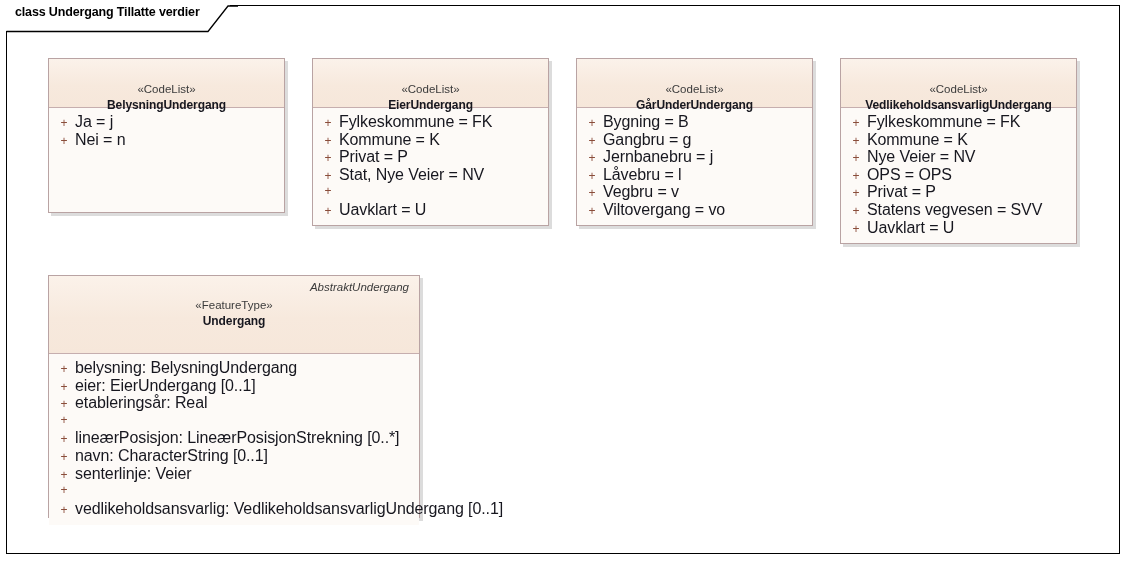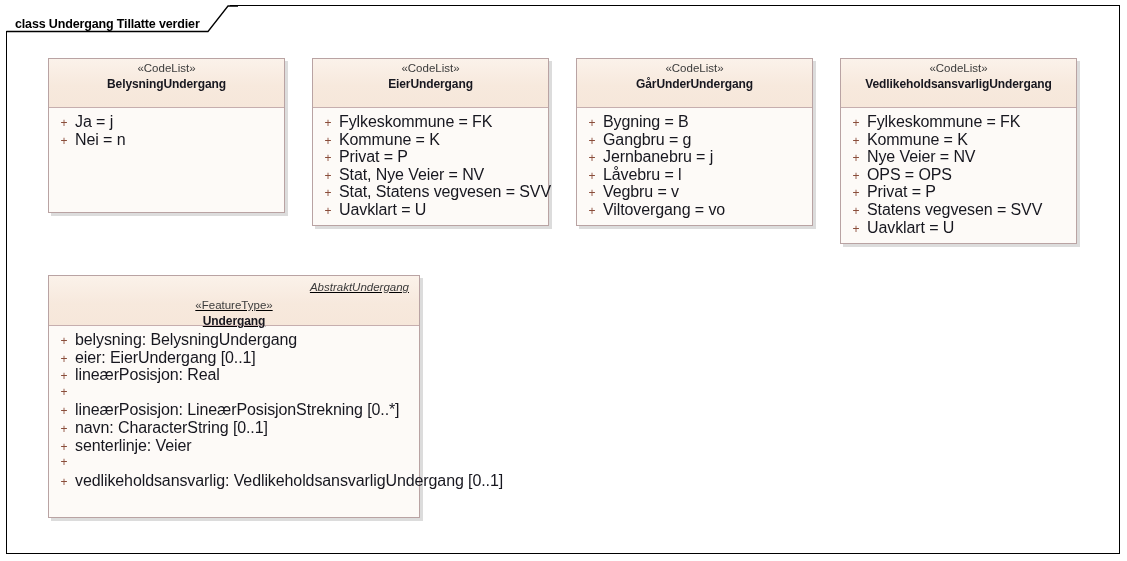--- a/index.html
+++ b/index.html
@@ -28,21 +28,21 @@
   }
 
   
   #frame-tab {
     position: absolute;
     left: 6px;
     top: 5px;
     height: 26px;
     padding: 0 30px 0 9px;
     display: flex;
-    align-items: flex-end;
+    align-items: flex-start;
     background: #ffffff;
     box-sizing: border-box;
     z-index: 4;
   }
   #frame-tab .tab-label {
     font-size: 12.5px;
     font-weight: bold;
     color: #000000;
     white-space: nowrap;
     letter-spacing: -0.15px;
@@ -63,21 +63,21 @@
     position: absolute;
     box-sizing: border-box;
     border: 1px solid #b9a3a3;
     background: #fdfaf7;
     box-shadow: 3px 3px 0 0 #dcdcdc;
   }
   .uml-header {
     box-sizing: border-box;
     border-bottom: 1px solid #c6aeae;
     background: linear-gradient(to bottom, #fbf2ea 0%, #f7e9dd 55%, #f6e7da 100%);
-    padding: 1px 8px 8px 8px;
+    padding: 22px 8px 8px 8px;
     text-align: center;
   }
   .uml-header.with-tag {
     padding-top: 4px;
   }
   .qualifier {
     font-size: 11.5px;
     font-style: italic;
     color: #3b3b3b;
     text-align: right;
@@ -172,21 +172,20 @@
         <div class="attr-row">
           <span class="attr-vis">+</span>
           <span class="attr-text">Privat = P</span>
         </div>
         <div class="attr-row">
           <span class="attr-vis">+</span>
           <span class="attr-text">Stat, Nye Veier = NV</span>
         </div>
         <div class="attr-row">
           <span class="attr-vis">+</span>
-          <span class="attr-text">Stat, Statens vegvesen = SVV</span>
         </div>
         <div class="attr-row">
           <span class="attr-vis">+</span>
           <span class="attr-text">Uavklart = U</span>
         </div>
       </div>
     </div>
     <div class="uml-class" style="left: 576px; top: 58px; width: 237px; height: 168px;">
       <div class="uml-header" style="height: 49px;">
         <div class="stereotype">«CodeList»</div>
@@ -249,37 +248,37 @@
           <span class="attr-vis">+</span>
           <span class="attr-text">Statens vegvesen = SVV</span>
         </div>
         <div class="attr-row">
           <span class="attr-vis">+</span>
           <span class="attr-text">Uavklart = U</span>
         </div>
       </div>
     </div>
     <div class="uml-class" style="left: 48px; top: 275px; width: 372px; height: 243px;">
-      <div class="uml-header with-tag" style="height: 50px; text-decoration: underline;">
+      <div class="uml-header with-tag" style="height: 78px;">
         <div class="qualifier">AbstraktUndergang</div>
         <div class="stereotype">«FeatureType»</div>
         <div class="classname">Undergang</div>
       </div>
       <div class="uml-attrs" style="height: 171px;">
         <div class="attr-row">
           <span class="attr-vis">+</span>
           <span class="attr-text">belysning: BelysningUndergang</span>
         </div>
         <div class="attr-row">
           <span class="attr-vis">+</span>
           <span class="attr-text">eier: EierUndergang [0..1]</span>
         </div>
         <div class="attr-row">
           <span class="attr-vis">+</span>
-          <span class="attr-text">lineærPosisjon: Real</span>
+          <span class="attr-text">etableringsår: Real</span>
         </div>
         <div class="attr-row">
           <span class="attr-vis">+</span>
         </div>
         <div class="attr-row">
           <span class="attr-vis">+</span>
           <span class="attr-text">lineærPosisjon: LineærPosisjonStrekning [0..*]</span>
         </div>
         <div class="attr-row">
           <span class="attr-vis">+</span>

